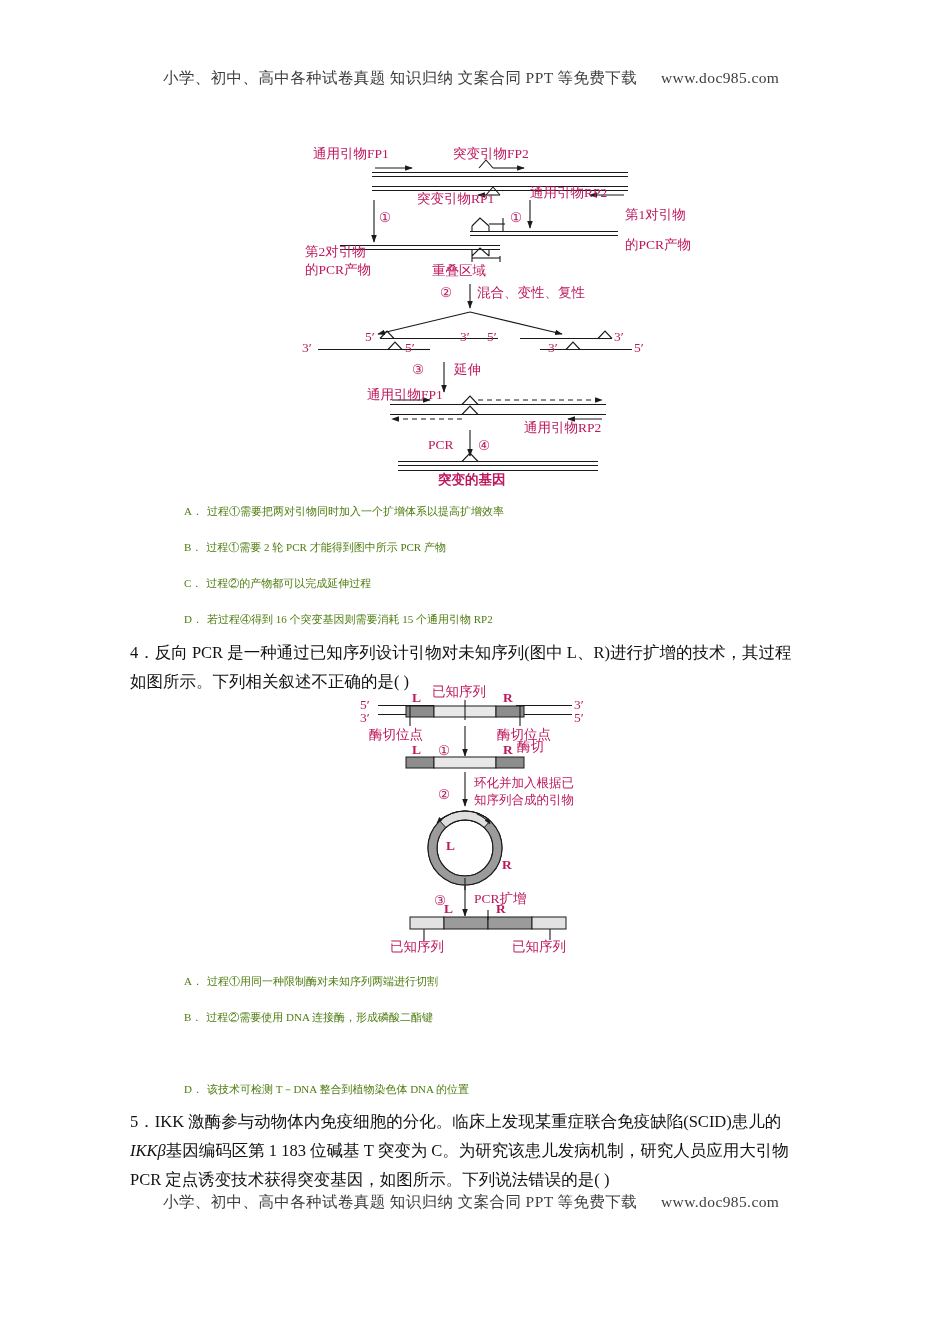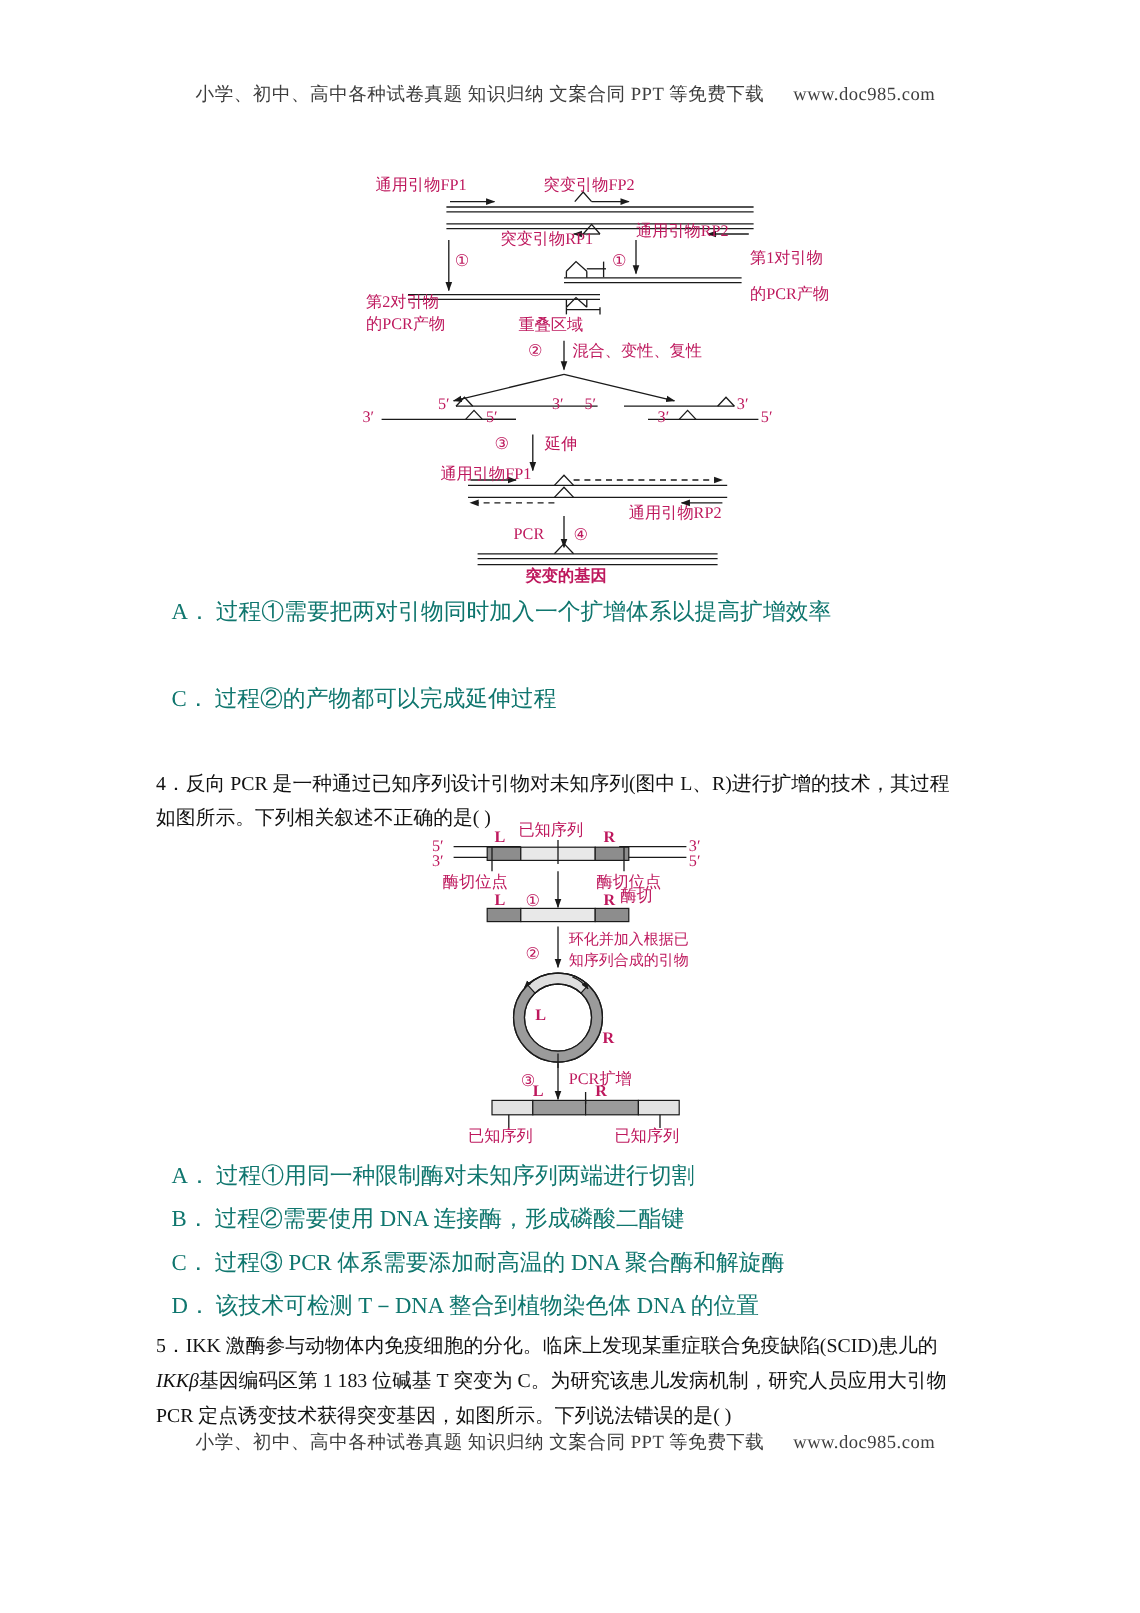--- a/index.html
+++ b/index.html
@@ -41,24 +41,25 @@
   
   .qtext {
     position: absolute;
     font-size: 16.5px;
     line-height: 29px;
     color: #111;
     text-align: justify;
   }
   .opt {
     position: absolute;
-    font-size: 19px;
+    font-size: 11px;
     line-height: 28px;
-    color: #0f766e;
+    color: #4d7c0f;
     white-space: nowrap;
+    margin-left: 41px;
   }
   .opt .lbl { margin-right: 4px; }
   .ital { font-style: italic; }
 
   
   .fig {
     position: absolute;
     left: 0; top: 0;
     width: 950px;
     height: 1344px;
@@ -192,22 +193,28 @@
   <div class="figtext" style="left:454px; top:361px;">延伸</div>
   <div class="figtext" style="left:367px; top:386px;">通用引物FP1</div>
   <div class="figtext" style="left:524px; top:419px;">通用引物RP2</div>
   <div class="figtext" style="left:428px; top:437px;">PCR</div>
   <div class="figtext" style="left:478px; top:437px;">④</div>
   <div class="figtext" style="left:438px; top:471px;font-weight:bold;">突变的基因</div>
 
   <div class="opt" style="left:143px; top:497px;">
     <span class="lbl">A．</span><span>过程①需要把两对引物同时加入一个扩增体系以提高扩增效率</span>
   </div>
+  <div class="opt" style="left:143px; top:533px;">
+    <span class="lbl">B．</span><span>过程①需要 2 轮 PCR 才能得到图中所示 PCR 产物</span>
+  </div>
   <div class="opt" style="left:143px; top:569px;">
     <span class="lbl">C．</span><span>过程②的产物都可以完成延伸过程</span>
+  </div>
+  <div class="opt" style="left:143px; top:605px;">
+    <span class="lbl">D．</span><span>若过程④得到 16 个突变基因则需要消耗 15 个通用引物 RP2</span>
   </div>
 
   <div class="qtext" style="left:130px; top:638px; width:700px;">
     <span>4．</span><span>反向 PCR 是一种通过已知序列设计引物对未知序列(图中 L、R)进行扩增的技术，其过程</span>
   </div>
   <div class="qtext" style="left:130px; top:667px; width:700px;">
     <span>如图所示。下列相关叙述不正确的是(        )</span>
   </div>
 
   <div class="fig">
@@ -311,23 +318,20 @@
   <div class="figtext" style="left:496px; top:901px; font-weight:bold;">R</div>
   <div class="figtext" style="left:390px; top:938px;">已知序列</div>
   <div class="figtext" style="left:512px; top:938px;">已知序列</div>
 
   <div class="opt" style="left:143px; top:967px;">
     <span class="lbl">A．</span><span>过程①用同一种限制酶对未知序列两端进行切割</span>
   </div>
   <div class="opt" style="left:143px; top:1003px;">
     <span class="lbl">B．</span><span>过程②需要使用 DNA 连接酶，形成磷酸二酯键</span>
   </div>
-  <div class="opt" style="left:143px; top:1039px;">
-    <span class="lbl">C．</span><span>过程③ PCR 体系需要添加耐高温的 DNA 聚合酶和解旋酶</span>
-  </div>
   <div class="opt" style="left:143px; top:1075px;">
     <span class="lbl">D．</span><span>该技术可检测 T－DNA 整合到植物染色体 DNA 的位置</span>
   </div>
 
   <div class="qtext" style="left:130px; top:1107px; width:706px;">
     <span>5．</span><span>IKK 激酶参与动物体内免疫细胞的分化。临床上发现某重症联合免疫缺陷(SCID)患儿的</span>
   </div>
   <div class="qtext" style="left:130px; top:1136px; width:706px;">
     <span class="ital">IKKβ</span><span>基因编码区第 1 183 位碱基 T 突变为 C。为研究该患儿发病机制，研究人员应用大引物</span>
   </div>

